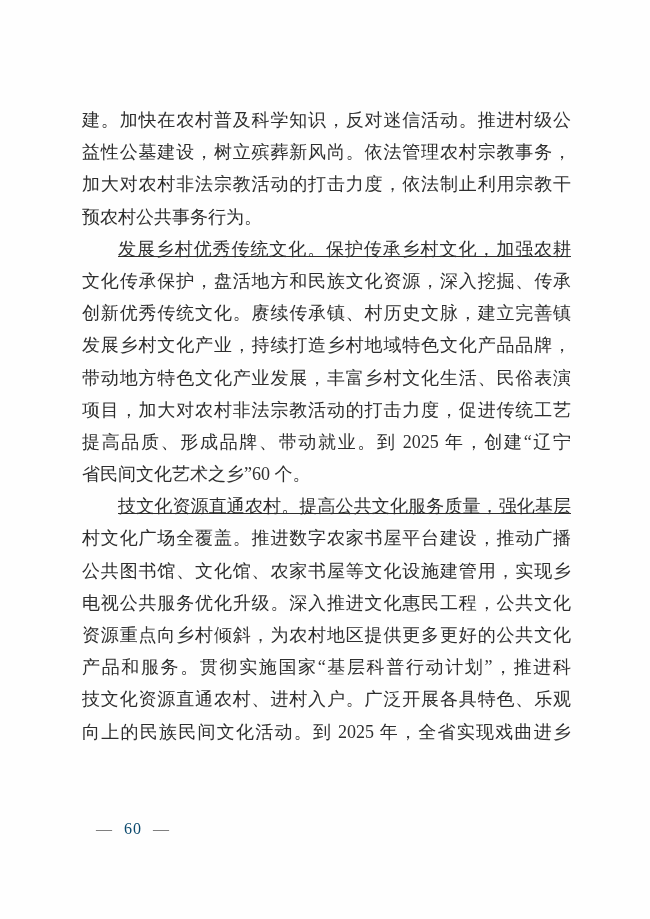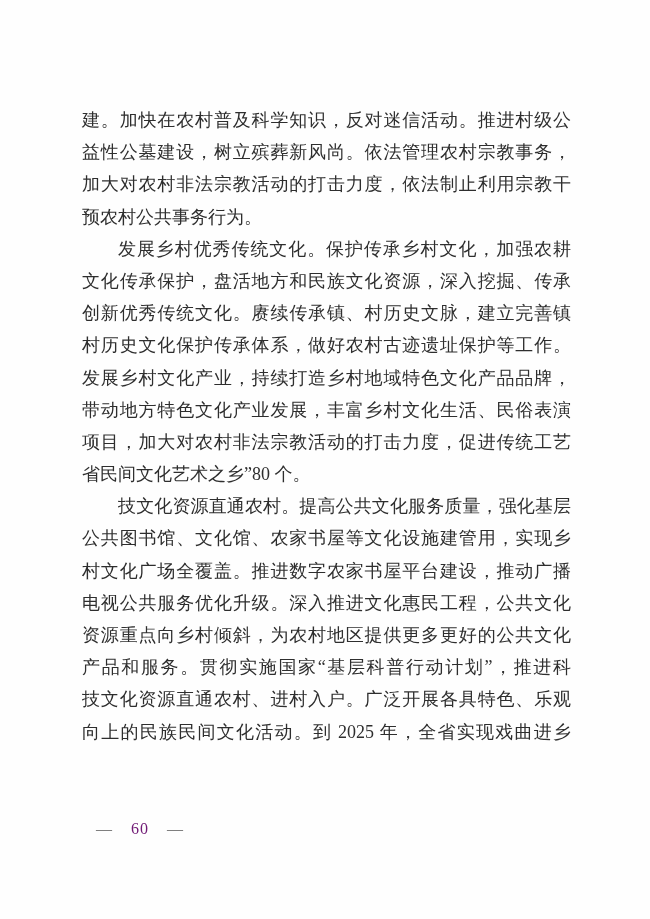--- a/index.html
+++ b/index.html
@@ -34,58 +34,59 @@
     text-justify: inter-character;
     height: 32.2px;
     overflow: visible;
   }
   .line.para-end {
     text-align: right;
     text-align-last: left;
   }
   .line.indent {
     text-indent: 2em;
+    text-decoration: underline;
   }
   .footer {
     position: absolute;
     left: 96px;
     top: 820px;
     font-size: 16px;
     color: #4a4a4a;
     letter-spacing: 1px;
     white-space: nowrap;
   }
   .footer .dash {
     color: #6a6a6a;
   }
   .footer .pagenum {
-    margin: 0 18px;
-    color: #701a75;
+    margin: 0 11px;
+    color: #0c4a6e;
   }
 </style>
 </head>
 <body>
 
 <div class="page">
   <div class="content" id="doc-body">
       <div class="line">建。加快在农村普及科学知识，反对迷信活动。推进村级公</div>
       <div class="line">益性公墓建设，树立殡葬新风尚。依法管理农村宗教事务，</div>
       <div class="line">加大对农村非法宗教活动的打击力度，依法制止利用宗教干</div>
       <div class="line para-end">预农村公共事务行为。</div>
       <div class="line indent">发展乡村优秀传统文化。保护传承乡村文化，加强农耕</div>
       <div class="line">文化传承保护，盘活地方和民族文化资源，深入挖掘、传承</div>
       <div class="line">创新优秀传统文化。赓续传承镇、村历史文脉，建立完善镇</div>
-      <div class="line">村历史文化保护传承体系，做好农村古迹遗址保护等工作。</div>
       <div class="line">发展乡村文化产业，持续打造乡村地域特色文化产品品牌，</div>
       <div class="line">带动地方特色文化产业发展，丰富乡村文化生活、民俗表演</div>
       <div class="line">项目，加大对农村非法宗教活动的打击力度，促进传统工艺</div>
-      <div class="line para-end">省民间文化艺术之乡”80 个。</div>
+      <div class="line">提高品质、形成品牌、带动就业。到 2025 年，创建“辽宁</div>
+      <div class="line para-end">省民间文化艺术之乡”60 个。</div>
       <div class="line indent">技文化资源直通农村。提高公共文化服务质量，强化基层</div>
+      <div class="line">村文化广场全覆盖。推进数字农家书屋平台建设，推动广播</div>
       <div class="line">公共图书馆、文化馆、农家书屋等文化设施建管用，实现乡</div>
-      <div class="line">村文化广场全覆盖。推进数字农家书屋平台建设，推动广播</div>
       <div class="line">电视公共服务优化升级。深入推进文化惠民工程，公共文化</div>
       <div class="line">资源重点向乡村倾斜，为农村地区提供更多更好的公共文化</div>
       <div class="line">产品和服务。贯彻实施国家“基层科普行动计划”，推进科</div>
       <div class="line">技文化资源直通农村、进村入户。广泛开展各具特色、乐观</div>
       <div class="line">向上的民族民间文化活动。到 2025 年，全省实现戏曲进乡</div>
     </div>
   <div class="footer">
     <span class="dash">—</span><span class="pagenum">60</span><span class="dash">—</span>
   </div>
 </div>

